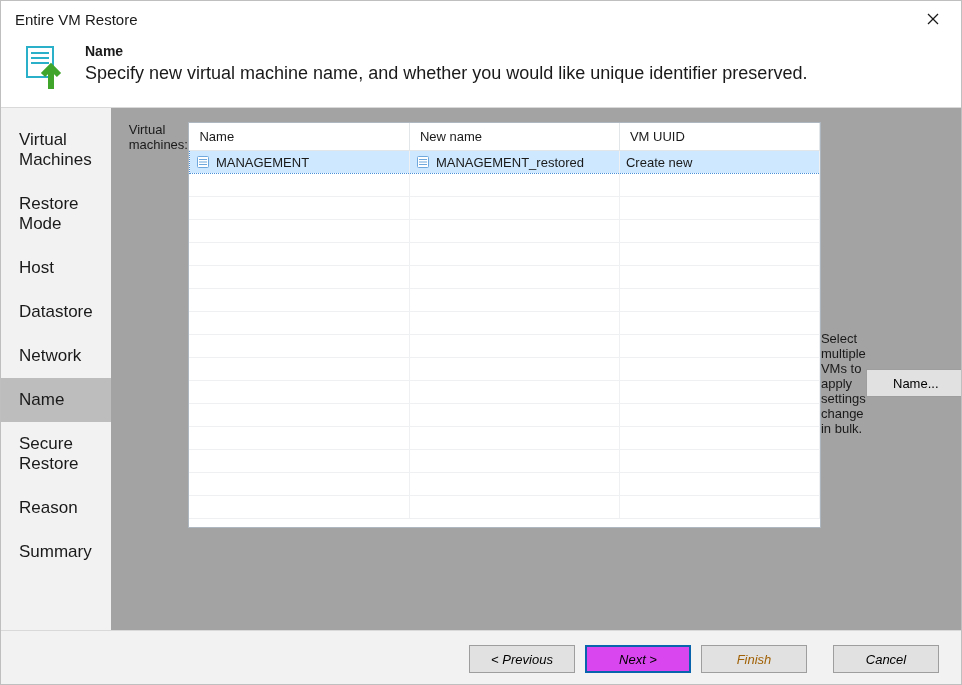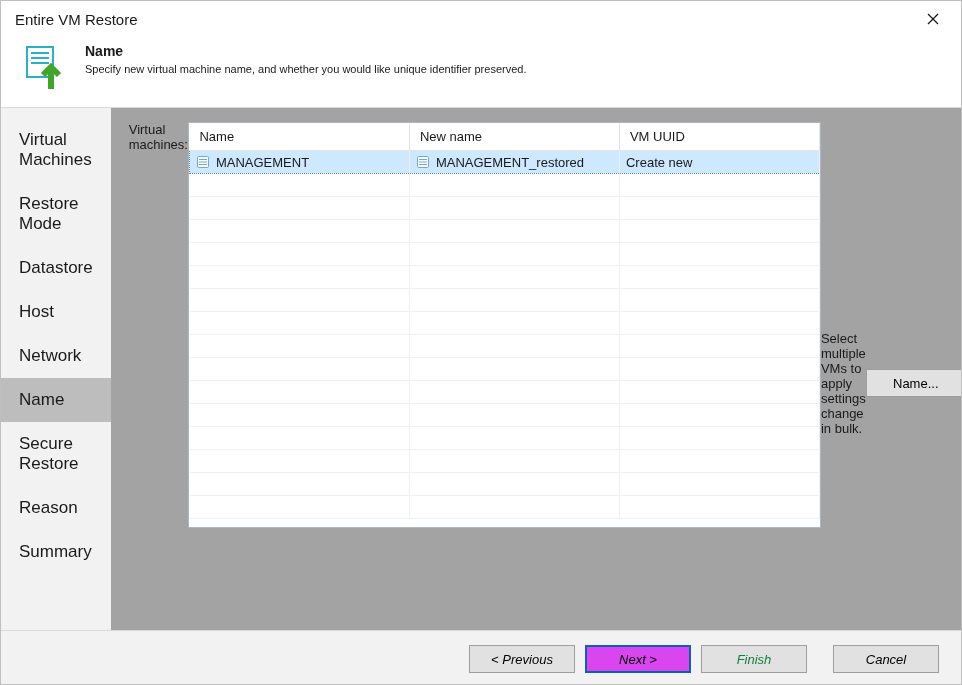--- a/index.html
+++ b/index.html
@@ -32,21 +32,21 @@
 }
 .titlebar .close svg { width: 12px; height: 12px; }
 .header {
   display: flex;
   align-items: flex-start;
   padding: 6px 14px 16px 20px;
   background: #fff;
 }
 .header .icon { width: 48px; height: 48px; flex: 0 0 48px; margin-right: 16px; }
 .header .step-title { font-weight: 700; font-size: 14px; margin-bottom: 4px; }
-.header .step-desc { font-size: 11px; }
+.header .step-desc { font-size: 18px; }
 .content {
   display: flex;
   height: 524px;
   border-top: 1px solid #d9d9d9;
   border-bottom: 1px solid #d9d9d9;
 }
 .sidebar {
   width: 222px;
   background: #f2f2f2;
   padding-top: 10px;
@@ -121,21 +121,21 @@
   height: 56px;
   display: flex;
   align-items: center;
   justify-content: flex-end;
   gap: 10px;
   padding: 0 22px;
   background: #f2f2f2;
 }
 .footer .btn { min-width: 106px; font-style: italic; }
 .btn-primary { border: 2px solid #0a64ad; background: #d946ef; }
-.btn-disabled { color: #15803d; cursor: default; }
+.btn-disabled { color: #a16207; cursor: default; }
 .footer .gap { width: 6px; }
 </style>
 </head>
 <body>
 
 <div class="titlebar">
   <span class="title">Entire VM Restore</span>
   <div class="close">
     <svg viewBox="0 0 12 12">
         <line x1="1" y1="1" x2="11" y2="11" stroke="#1a1a1a" stroke-width="1.2"></line>
@@ -158,22 +158,22 @@
   <div>
     <div class="step-title">Name</div>
     <div class="step-desc">Specify new virtual machine name, and whether you would like unique identifier preserved.</div>
   </div>
 </div>
 
 <div class="content">
   <div class="sidebar">
     <div class="item">Virtual Machines</div>
     <div class="item">Restore Mode</div>
+    <div class="item">Host</div>
     <div class="item">Datastore</div>
-    <div class="item">Host</div>
     <div class="item">Network</div>
     <div class="item active">Name</div>
     <div class="item">Secure Restore</div>
     <div class="item">Reason</div>
     <div class="item">Summary</div>
   </div>
 
   <div class="main">
     <div class="list-label">Virtual machines:</div>
     <div class="table-wrap">

